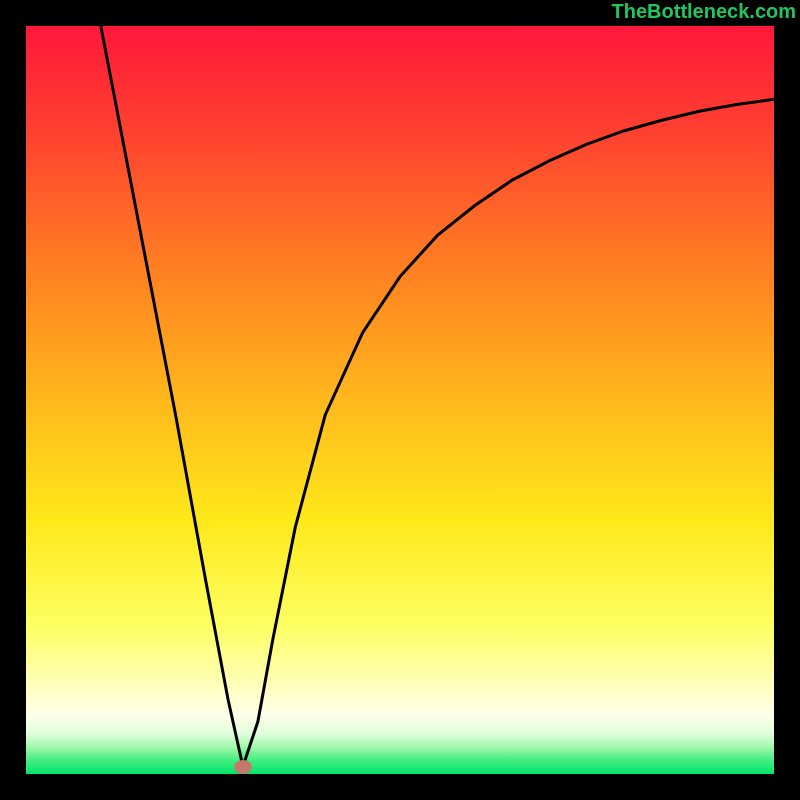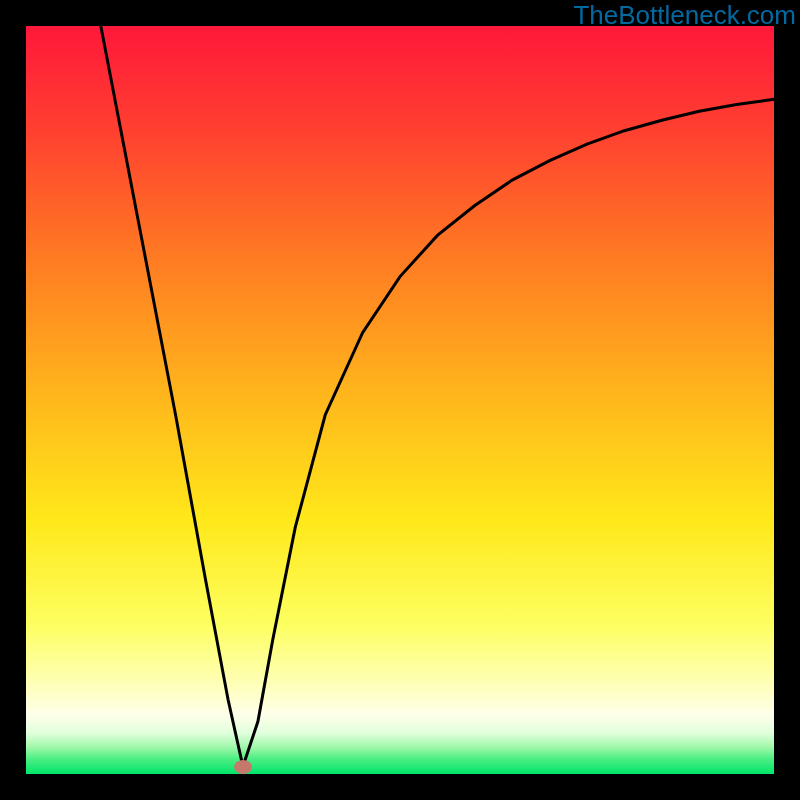--- a/index.html
+++ b/index.html
@@ -30,23 +30,24 @@
     position: absolute;
     left: 0;
     top: 0;
     width: 748px;
     height: 748px;
   }
   .watermark {
     position: absolute;
     top: 0px;
     right: 4px;
-    color: #0369a1;
-    font-size: 26px;
+    color: #22c55e;
+    font-size: 20px;
     font-family: Arial, sans-serif;
+    font-weight: bold;
   }
   .marker {
     position: absolute;
     width: 18px;
     height: 14px;
     border-radius: 50%;
     background: #c77b6f;
     transform: translate(-50%, -50%);
   }
 </style>

